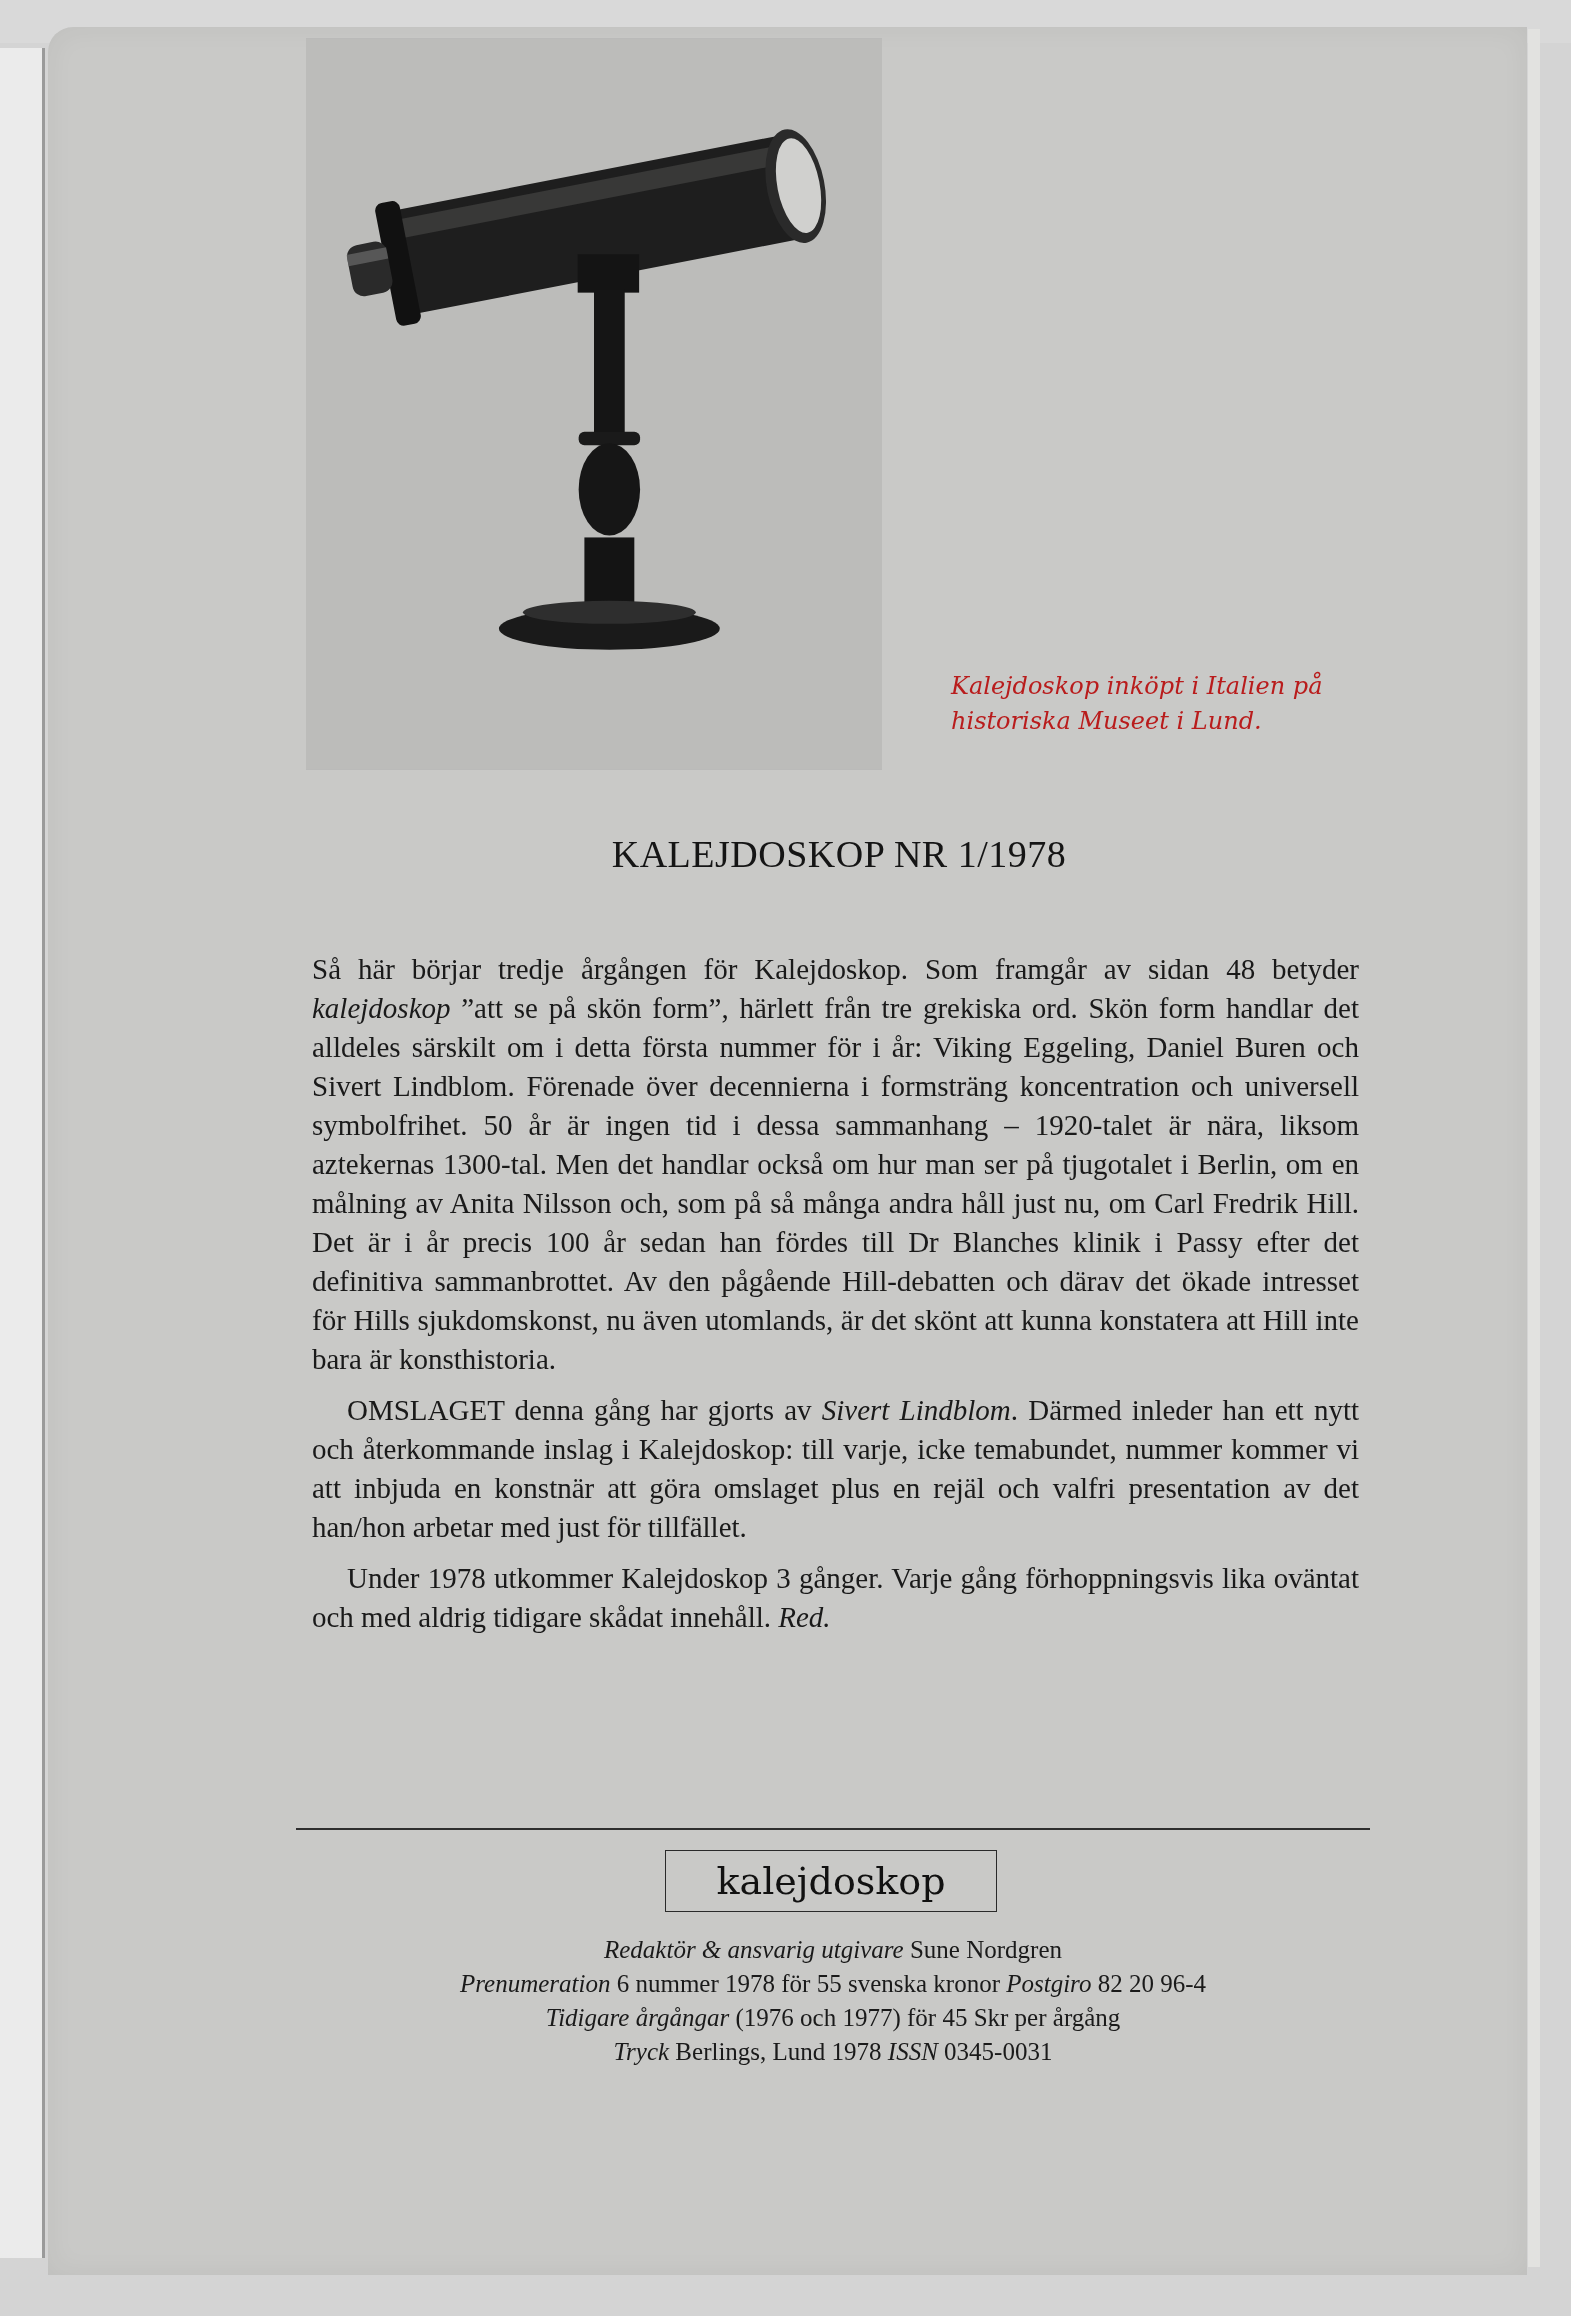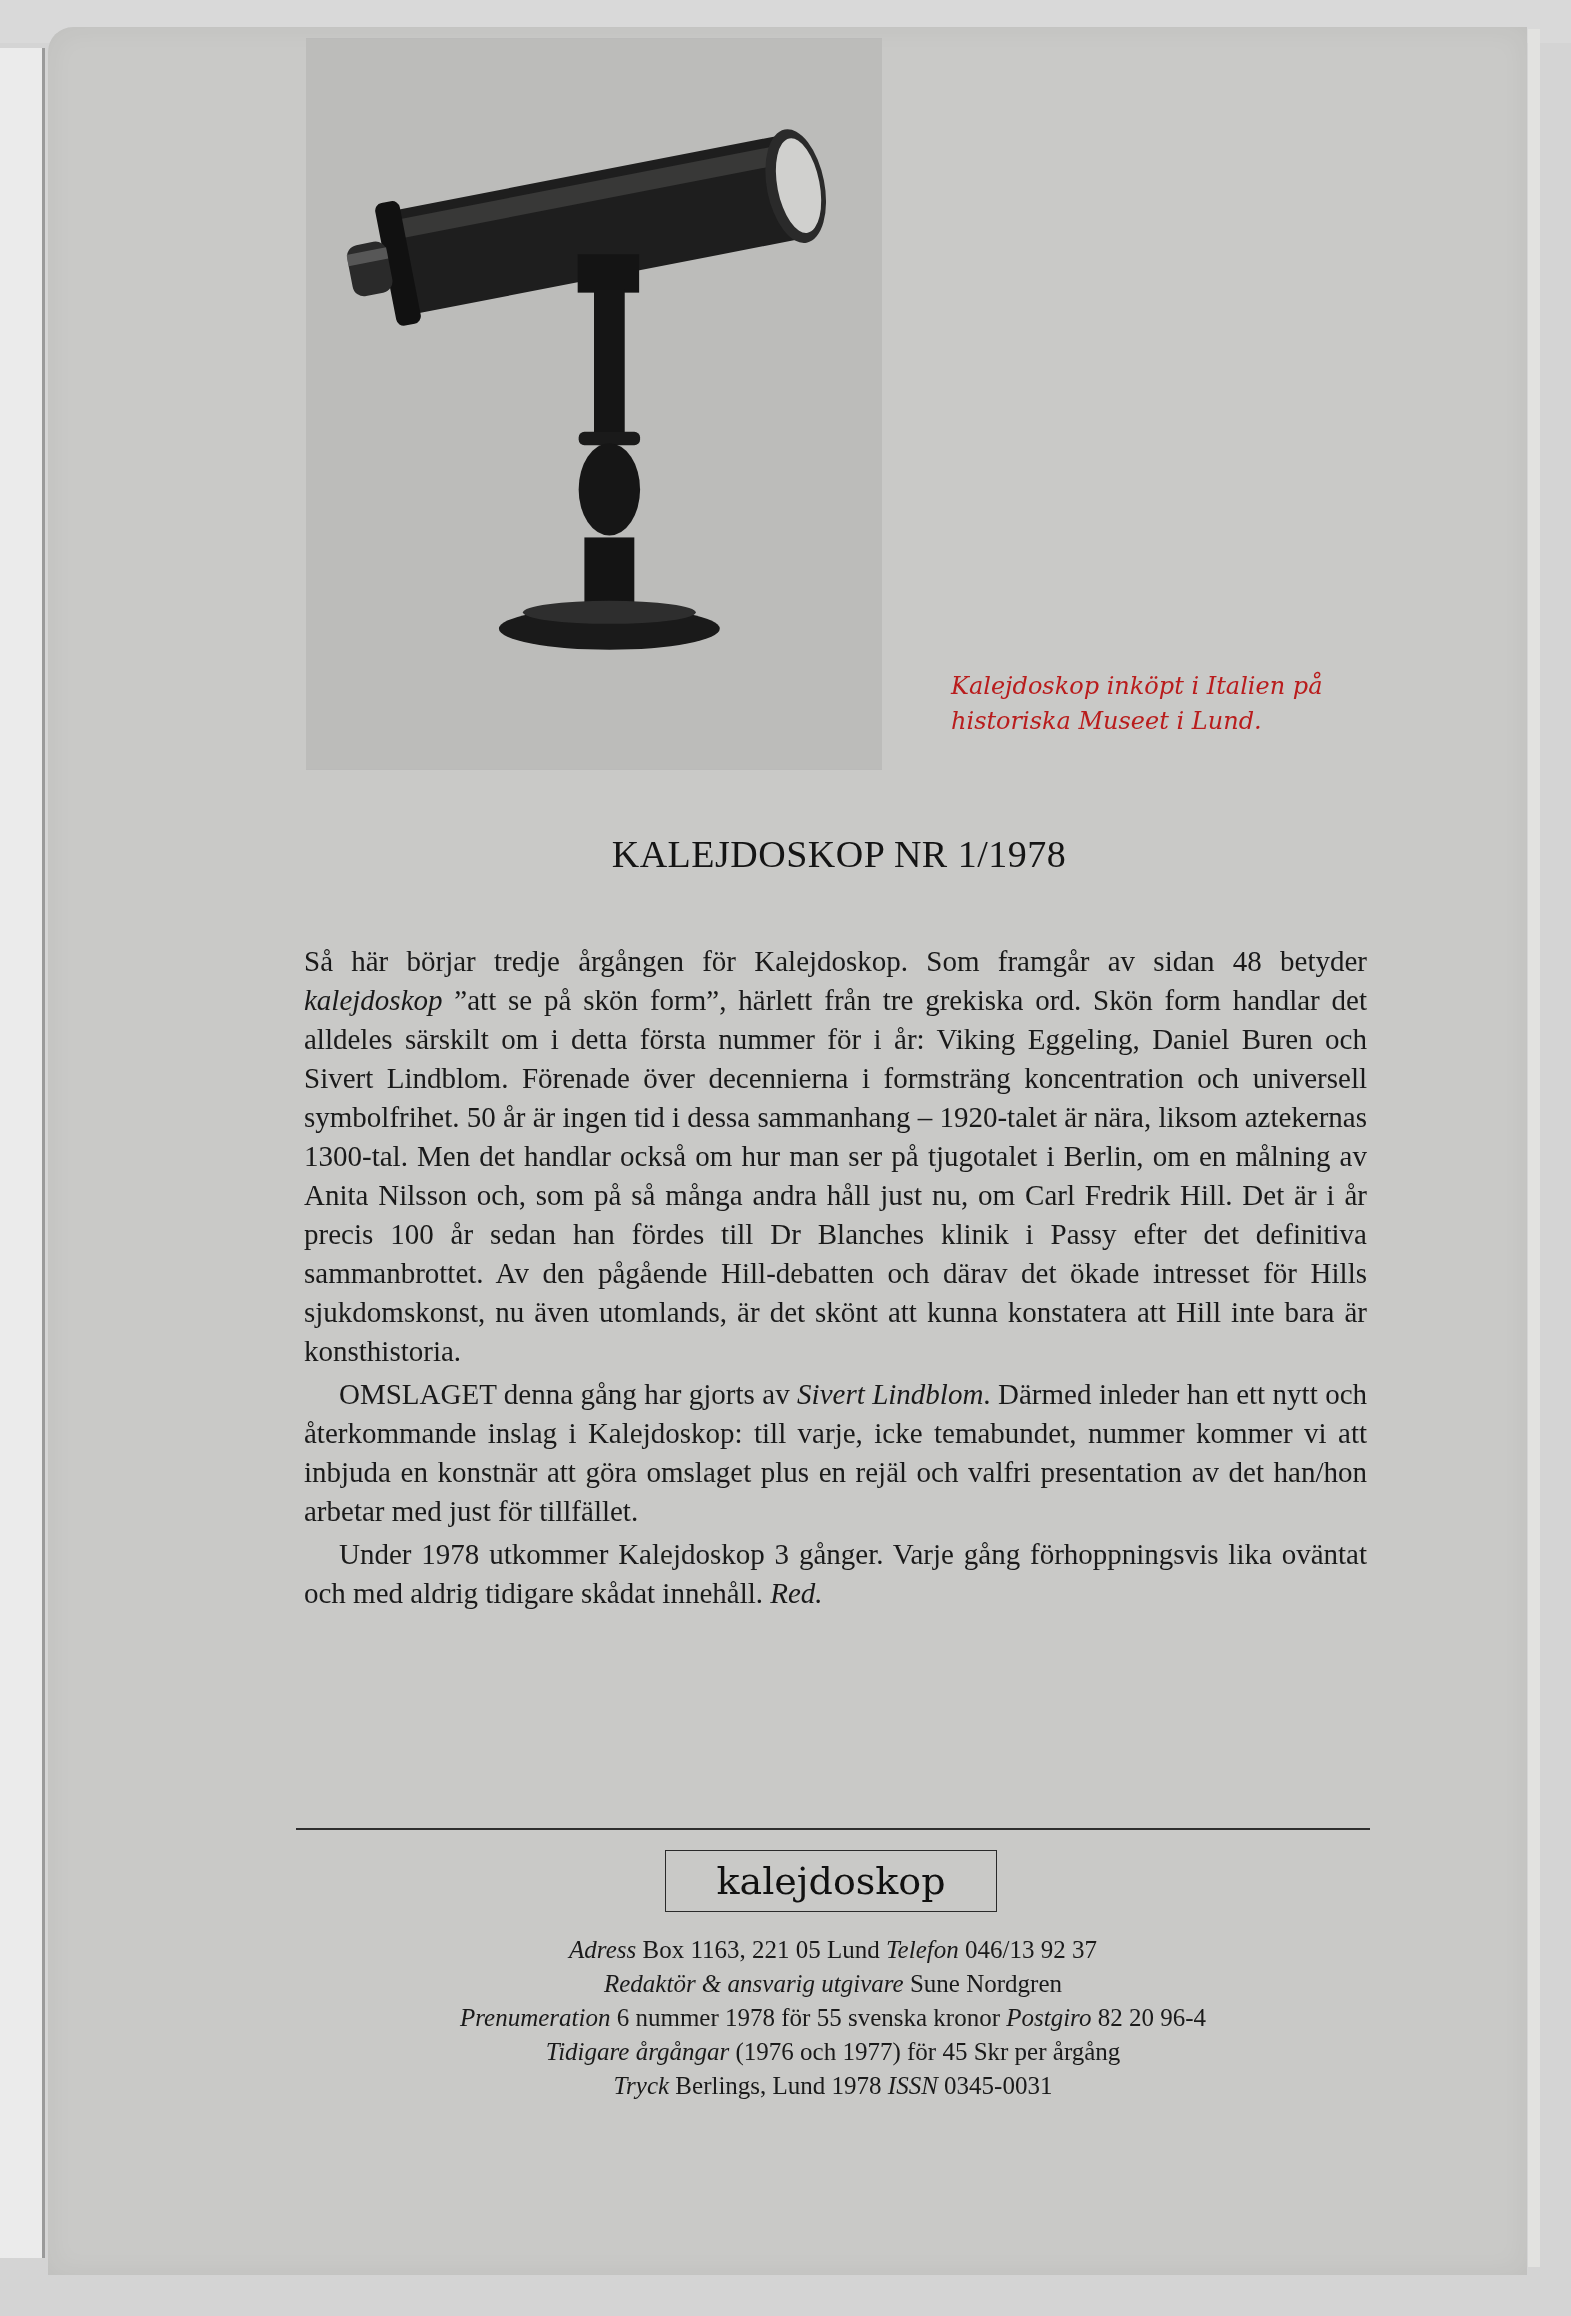--- a/index.html
+++ b/index.html
@@ -34,21 +34,21 @@
   }
   .title {
     position:absolute; left:306px; top:832px; width:1066px; text-align:center;
     font-family:"Liberation Serif", serif; font-size:38px; color:#151515; letter-spacing:0.5px;
   }
   .body-text {
     position:absolute; left:300px; top:938px; width:1071px;
     font-family:"Liberation Serif", serif; font-size:29px; line-height:39px;
     color:#1a1a1a; text-align:justify;
   }
-  .body-text p { margin:4px; }
+  .body-text p { margin:12px; }
   .body-text p.indent { text-indent:35px; }
   .rule {
     position:absolute; left:296px; top:1828px; width:1074px; height:1.9px; background:#2e2e2e;
   }
   .masthead {
     position:absolute; left:665px; top:1850px; width:332px; height:62px;
     border:1.9px solid #2a2a2a; box-sizing:border-box;
     display:flex; align-items:center; justify-content:center;
     font-family:"DejaVu Serif", serif; font-size:38px; color:#111;
   }
@@ -102,19 +102,18 @@
   <p><span>Så här börjar tredje årgången för Kalejdoskop. Som framgår av sidan 48 betyder </span><i>kalejdoskop</i><span> ”att se på skön form”, härlett från tre grekiska ord. Skön form handlar det alldeles särskilt om i detta första nummer för i år: Viking Eggeling, Daniel Buren och Sivert Lindblom. Förenade över decennierna i formsträng koncentration och universell symbolfrihet. 50 år är ingen tid i dessa sammanhang – 1920-talet är nära, liksom aztekernas 1300-tal. Men det handlar också om hur man ser på tjugotalet i Berlin, om en målning av Anita Nilsson och, som på så många andra håll just nu, om Carl Fredrik Hill. Det är i år precis 100 år sedan han fördes till Dr Blanches klinik i Passy efter det definitiva sammanbrottet. Av den pågående Hill-debatten och därav det ökade intresset för Hills sjukdomskonst, nu även utomlands, är det skönt att kunna konstatera att Hill inte bara är konsthistoria.</span></p>
   <p class="indent"><span>OMSLAGET denna gång har gjorts av </span><i>Sivert Lindblom</i><span>. Därmed inleder han ett nytt och återkommande inslag i Kalejdoskop: till varje, icke temabundet, nummer kommer vi att inbjuda en konstnär att göra omslaget plus en rejäl och valfri presentation av det han/hon arbetar med just för tillfället.</span></p>
   <p class="indent"><span>Under 1978 utkommer Kalejdoskop 3 gånger. Varje gång förhoppningsvis lika oväntat och med aldrig tidigare skådat innehåll. </span><i>Red.</i></p>
 </div>
 
 <div class="rule"></div>
 
 <div class="masthead">kalejdoskop</div>
 
 <div class="colophon">
-  <div><i>Adress</i><span> Box 1163, 221 05 Lund </span><i>Telefon</i><span> 046/13 92 37</span></div>
   <div><i>Redaktör &amp; ansvarig utgivare</i><span> Sune Nordgren</span></div>
   <div><i>Prenumeration</i><span> 6 nummer 1978 för 55 svenska kronor </span><i>Postgiro</i><span> 82 20 96-4</span></div>
   <div><i>Tidigare årgångar</i><span> (1976 och 1977) för 45 Skr per årgång</span></div>
   <div><i>Tryck</i><span> Berlings, Lund 1978 </span><i>ISSN</i><span> 0345-0031</span></div>
 </div>
 
 
 </body></html>

